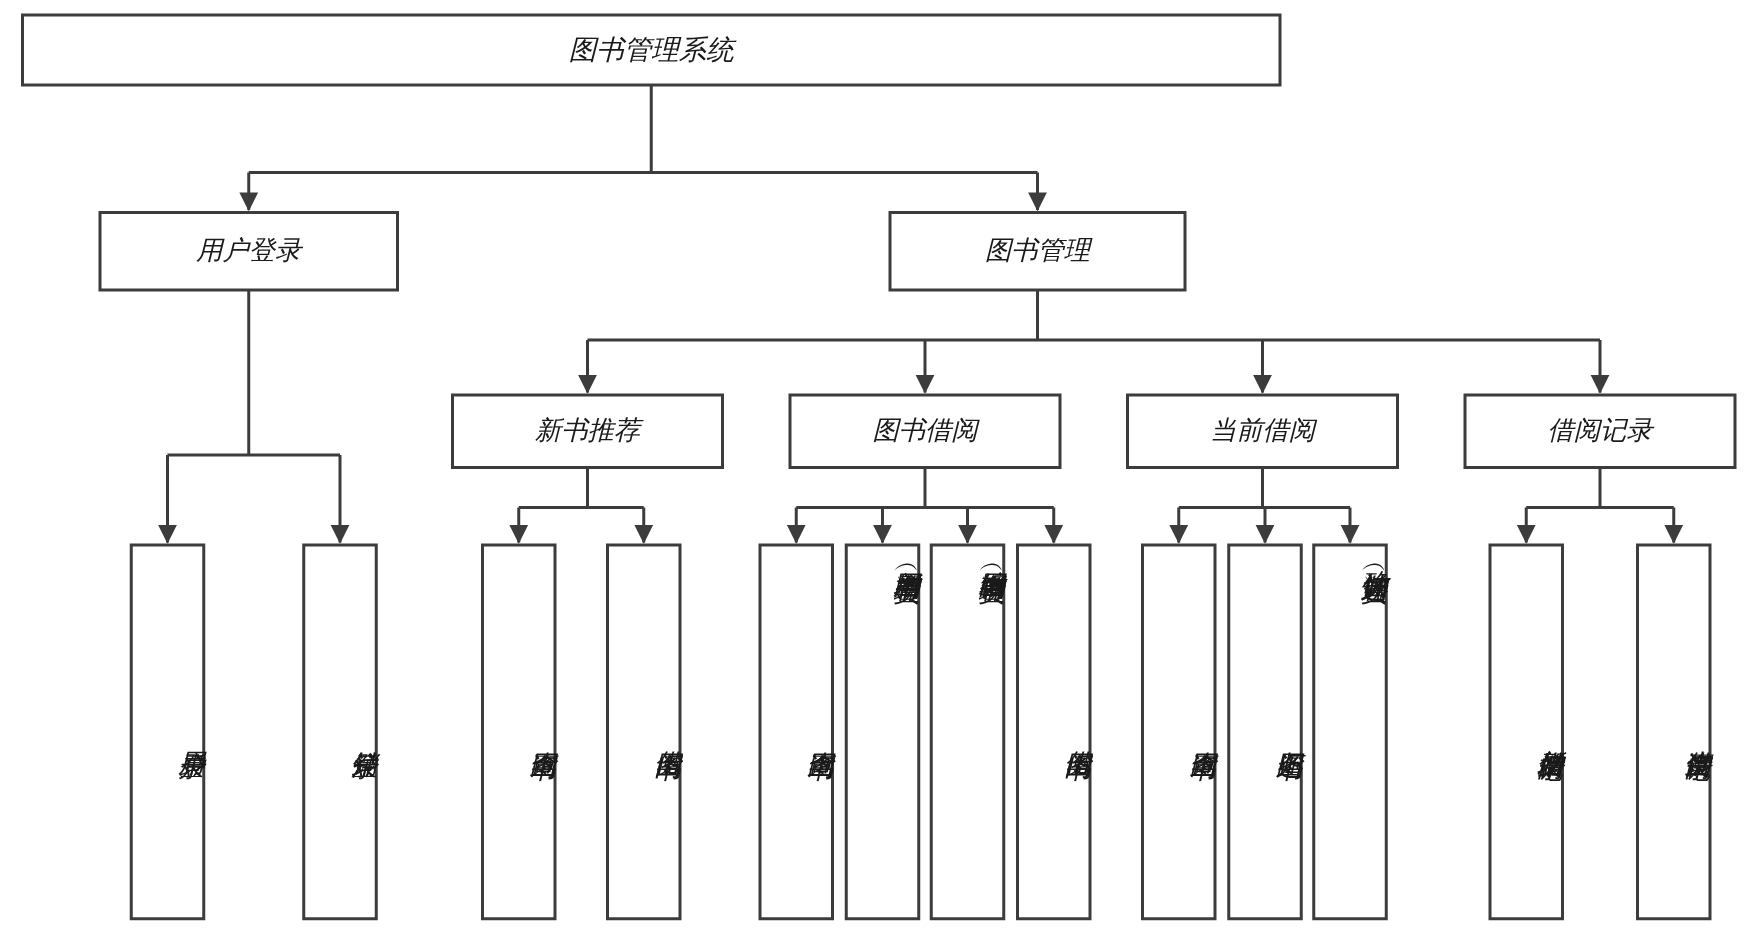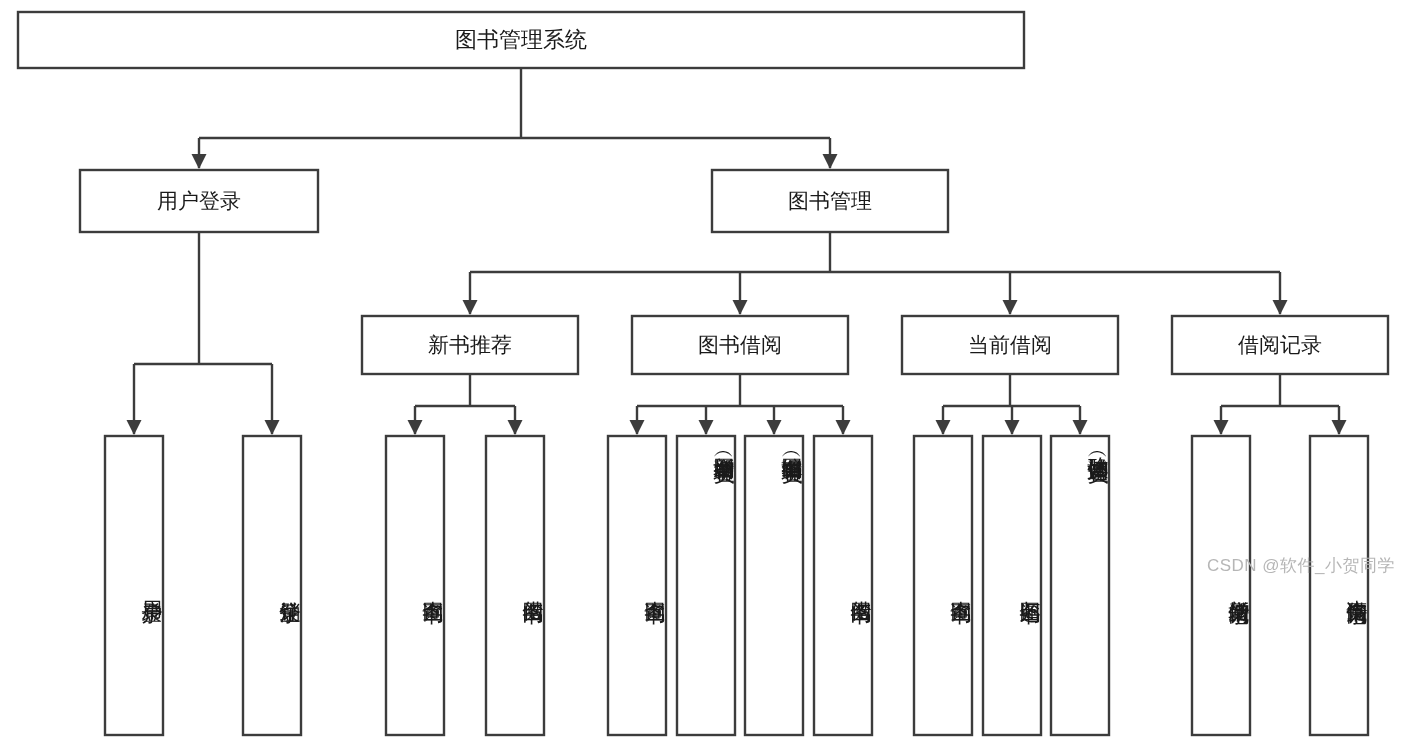--- a/index.html
+++ b/index.html
@@ -11,20 +11,21 @@
     width: 1405px;
     height: 747px;
     font-family: "Liberation Sans", "DejaVu Sans", sans-serif;
     overflow: hidden;
     position: relative;
   }
   #diagram-root {
     position: relative;
     width: 1405px;
     height: 582px;
+    font-style: italic;
   }
   svg.diagram-canvas {
     position: absolute;
     top: 0;
     left: 0;
     width: 1405px;
     height: 747px;
   }
   .node-box {
     fill: #ffffff;
@@ -219,15 +220,14 @@
       <div class="vlabel" style="left: 677px; width: 58px; top: 440px; height: 291px; justify-content: flex-start;">新增图书（管理员）</div>
       <div class="vlabel" style="left: 745px; width: 58px; top: 440px; height: 291px; justify-content: flex-start;">编辑图书（管理员）</div>
       <div class="vlabel" style="left: 814px; width: 58px; top: 440px; height: 291px; justify-content: center;">借阅图书</div>
       <div class="vlabel" style="left: 914px; width: 58px; top: 440px; height: 291px; justify-content: center;">查询图书</div>
       <div class="vlabel" style="left: 983px; width: 58px; top: 440px; height: 291px; justify-content: center;">归还图书</div>
       <div class="vlabel" style="left: 1051px; width: 58px; top: 440px; height: 291px; justify-content: flex-start;">确认归还（管理员）</div>
       <div class="vlabel" style="left: 1192px; width: 58px; top: 440px; height: 291px; justify-content: center;">新增借阅记录</div>
       <div class="vlabel" style="left: 1310px; width: 58px; top: 440px; height: 291px; justify-content: center;">查询借阅记录</div>
     </div>
 
-  <div class="watermark">CSDN @软件_小贺同学</div>
 
 </div>
 
 </body></html>

